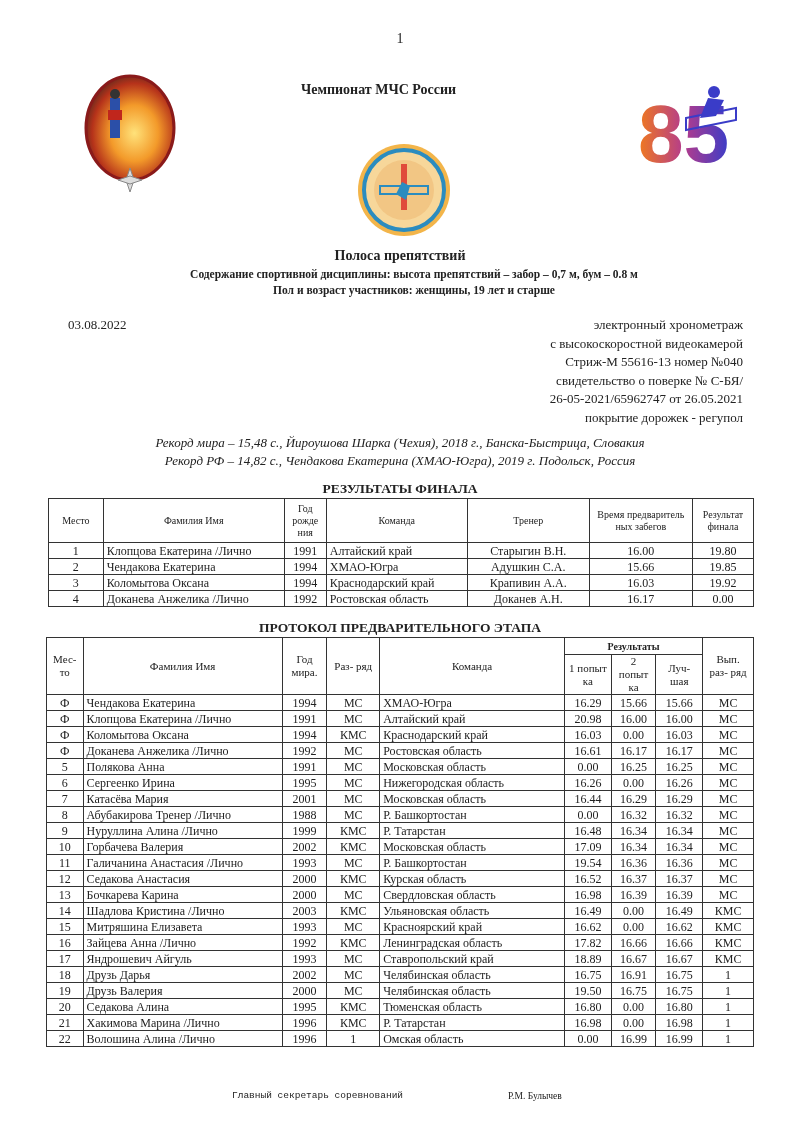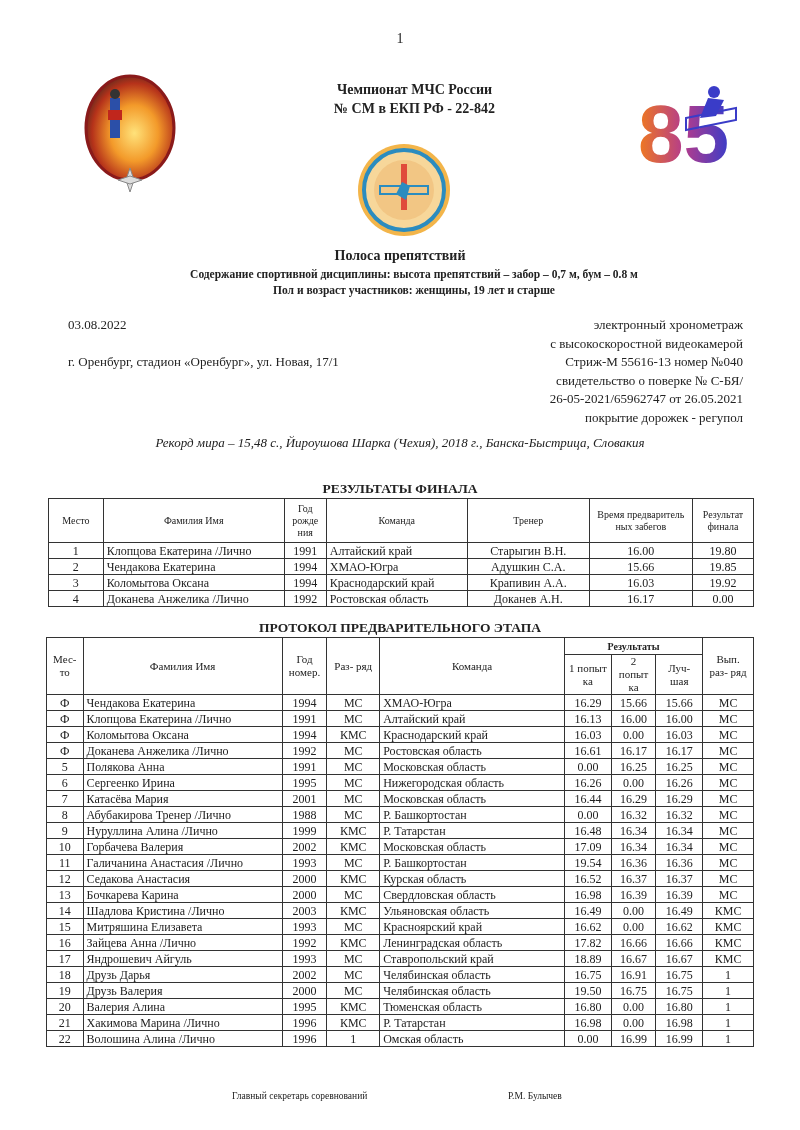--- a/index.html
+++ b/index.html
@@ -2,21 +2,21 @@
 <html><head>
 <meta charset="utf-8">
 <style>
   html, body { margin: 0; padding: 0; background: #ffffff; }
   body { width: 800px; height: 1130px; position: relative; font-family: "Liberation Serif", "DejaVu Serif", serif; color: #222; overflow: hidden; }
   .abs { position: absolute; }
   .page-num { top: 31px; left: 0; width: 800px; text-align: center; font-size: 14px; }
   .logo-left { left: 68px; top: 68px; width: 124px; height: 124px; }
   .logo-right { left: 636px; top: 78px; width: 110px; height: 90px; }
   .logo-center { left: 356px; top: 142px; width: 96px; height: 96px; }
-  .title-block { top: 80px; left: 0; width: 757px; text-align: center; font-weight: bold; font-size: 14px; line-height: 19px; padding-left: 36px; }
+  .title-block { top: 80px; left: 0; width: 757px; text-align: center; font-weight: bold; font-size: 14px; line-height: 19px; }
   .disc-block { top: 246px; left: 0; width: 800px; text-align: center; font-weight: bold; }
   .disc-title { font-size: 14px; line-height: 20px; }
   .disc-sub { font-size: 11.5px; line-height: 16px; margin-left: 28px; }
   .left-info { left: 68px; top: 316px; font-size: 13px; line-height: 18.5px; }
   .right-info { right: 57px; top: 316px; font-size: 13px; line-height: 18.5px; text-align: right; }
   .records { top: 434px; left: 0; width: 800px; text-align: center; font-style: italic; font-size: 13px; line-height: 18px; }
   .section-title { left: 0; width: 800px; text-align: center; font-weight: bold; font-size: 13.5px; }
   table { border-collapse: collapse; position: absolute; font-size: 12px; }
   td, th { border: 1px solid #333; padding: 0 3px; font-weight: normal; }
   .final-table { left: 48px; top: 498px; width: 706px; }
@@ -24,21 +24,21 @@
   .final-table td { height: 15px; line-height: 14px; }
   .prel-table { left: 46px; top: 637px; width: 708px; }
   .prel-table th { font-size: 11px; line-height: 13px; text-align: center; vertical-align: middle; }
   .prel-table th.res-group { font-weight: bold; font-size: 10px; }
   .prel-table td { height: 15px; line-height: 14px; }
   .c { text-align: center; }
   .l { text-align: left; }
   .footer { top: 1090px; left: 0; width: 800px; font-size: 9.5px; line-height: 12px; }
   .footer-line1 { text-align: center; }
   .footer-line2 { position: relative; height: 12px; }
-  .footer-sec { position: absolute; left: 232px; }
+  .footer-sec { position: absolute; left: 232px; font-family: Liberation Mono, monospace; }
   .footer-name { position: absolute; left: 508px; }
 </style>
 </head>
 <body>
 
 <div class="abs page-num">1</div>
 
 <div class="abs logo-left">
   <svg width="124" height="124" viewBox="0 0 124 124">
     <defs>
@@ -54,21 +54,20 @@
     <rect x="42" y="30" width="10" height="40" fill="#2b4fa8"></rect>
     <rect x="40" y="42" width="14" height="10" fill="#c0261c"></rect>
     <circle cx="47" cy="26" r="5" fill="#333"></circle>
     <polygon points="62,100 66,112 62,124 58,112" fill="#ddd" stroke="#888"></polygon>
     <polygon points="50,112 62,108 74,112 62,116" fill="#ddd" stroke="#888"></polygon>
   </svg>
 </div>
 
 <div class="abs title-block">
   <div>Чемпионат МЧС России</div>
-  <div>№ СМ в ЕКП РФ - 22-842</div>
 </div>
 
 <div class="abs logo-right">
   <svg width="110" height="90" viewBox="0 0 110 90">
     <defs>
       <linearGradient id="g85" x1="0" y1="0" x2="1" y2="0">
         <stop offset="0%" stop-color="#f07a1e"></stop>
         <stop offset="50%" stop-color="#b43c8c"></stop>
         <stop offset="100%" stop-color="#3a3cc8"></stop>
       </linearGradient>
@@ -93,34 +92,34 @@
 
 <div class="abs disc-block">
   <div class="disc-title">Полоса препятствий</div>
   <div class="disc-sub">Содержание спортивной дисциплины: высота препятствий – забор – 0,7 м, бум – 0.8 м</div>
   <div class="disc-sub">Пол и возраст участников: женщины, 19 лет и старше</div>
 </div>
 
 <div class="abs left-info">
   <div>03.08.2022</div>
   <div style="height:18.5px"></div>
-  <div>г. Оренбург, стадион «Оренбург», ул. Новая, 17/1</div>
 </div>
 
 <div class="abs right-info">
   <div>электронный хронометраж</div>
   <div>с высокоскоростной видеокамерой</div>
   <div>Стриж-М 55616-13 номер №040</div>
   <div>свидетельство о поверке № С-БЯ/</div>
   <div>26-05-2021/65962747  от  26.05.2021</div>
   <div>покрытие дорожек - регупол</div>
 </div>
 
 <div class="abs records">
   <div>Рекорд мира – 15,48 с., Йироушова Шарка  (Чехия), 2018 г., Банска-Быстрица, Словакия</div>
+  <div>Рекорд РФ – 14,82 с., Чендакова Екатерина (ХМАО-Югра), 2019 г. Подольск, Россия</div>
 </div>
 
 <div class="abs section-title" style="top:481px;">РЕЗУЛЬТАТЫ ФИНАЛА</div>
 <table class="final-table" id="final-table">
   <colgroup>
     <col style="width:52px">
       <col style="width:172px">
       <col style="width:40px">
       <col style="width:134px">
       <col style="width:116px">
@@ -188,21 +187,21 @@
       <col style="width:182px">
       <col style="width:46px">
       <col style="width:44px">
       <col style="width:46px">
       <col style="width:50px">
   </colgroup>
   <thead>
     <tr style="height:17px;">
       <th rowspan="2">Мес- то</th>
       <th rowspan="2">Фамилия Имя</th>
-      <th rowspan="2">Год номер.</th>
+      <th rowspan="2">Год мира.</th>
       <th rowspan="2">Раз- ряд</th>
       <th rowspan="2">Команда</th>
       <th colspan="3" class="res-group">Результаты</th>
       <th rowspan="2">Вып. раз- ряд</th>
     </tr>
     <tr style="height:40px;">
       <th>1 попыт ка</th>
       <th>2 попыт ка</th>
       <th>Луч- шая</th>
     </tr>
@@ -218,21 +217,21 @@
         <td class="c">15.66</td>
         <td class="c">15.66</td>
         <td class="c">МС</td>
       </tr>
       <tr>
         <td class="c">Ф</td>
         <td class="l">Клопцова Екатерина /Лично</td>
         <td class="c">1991</td>
         <td class="c">МС</td>
         <td class="l">Алтайский край</td>
-        <td class="c">16.13</td>
+        <td class="c">20.98</td>
         <td class="c">16.00</td>
         <td class="c">16.00</td>
         <td class="c">МС</td>
       </tr>
       <tr>
         <td class="c">Ф</td>
         <td class="l">Коломытова Оксана</td>
         <td class="c">1994</td>
         <td class="c">КМС</td>
         <td class="l">Краснодарский край</td>
@@ -412,21 +411,21 @@
         <td class="c">2000</td>
         <td class="c">МС</td>
         <td class="l">Челябинская область</td>
         <td class="c">19.50</td>
         <td class="c">16.75</td>
         <td class="c">16.75</td>
         <td class="c">1</td>
       </tr>
       <tr>
         <td class="c">20</td>
-        <td class="l">Валерия Алина</td>
+        <td class="l">Седакова Алина</td>
         <td class="c">1995</td>
         <td class="c">КМС</td>
         <td class="l">Тюменская область</td>
         <td class="c">16.80</td>
         <td class="c">0.00</td>
         <td class="c">16.80</td>
         <td class="c">1</td>
       </tr>
       <tr>
         <td class="c">21</td>

